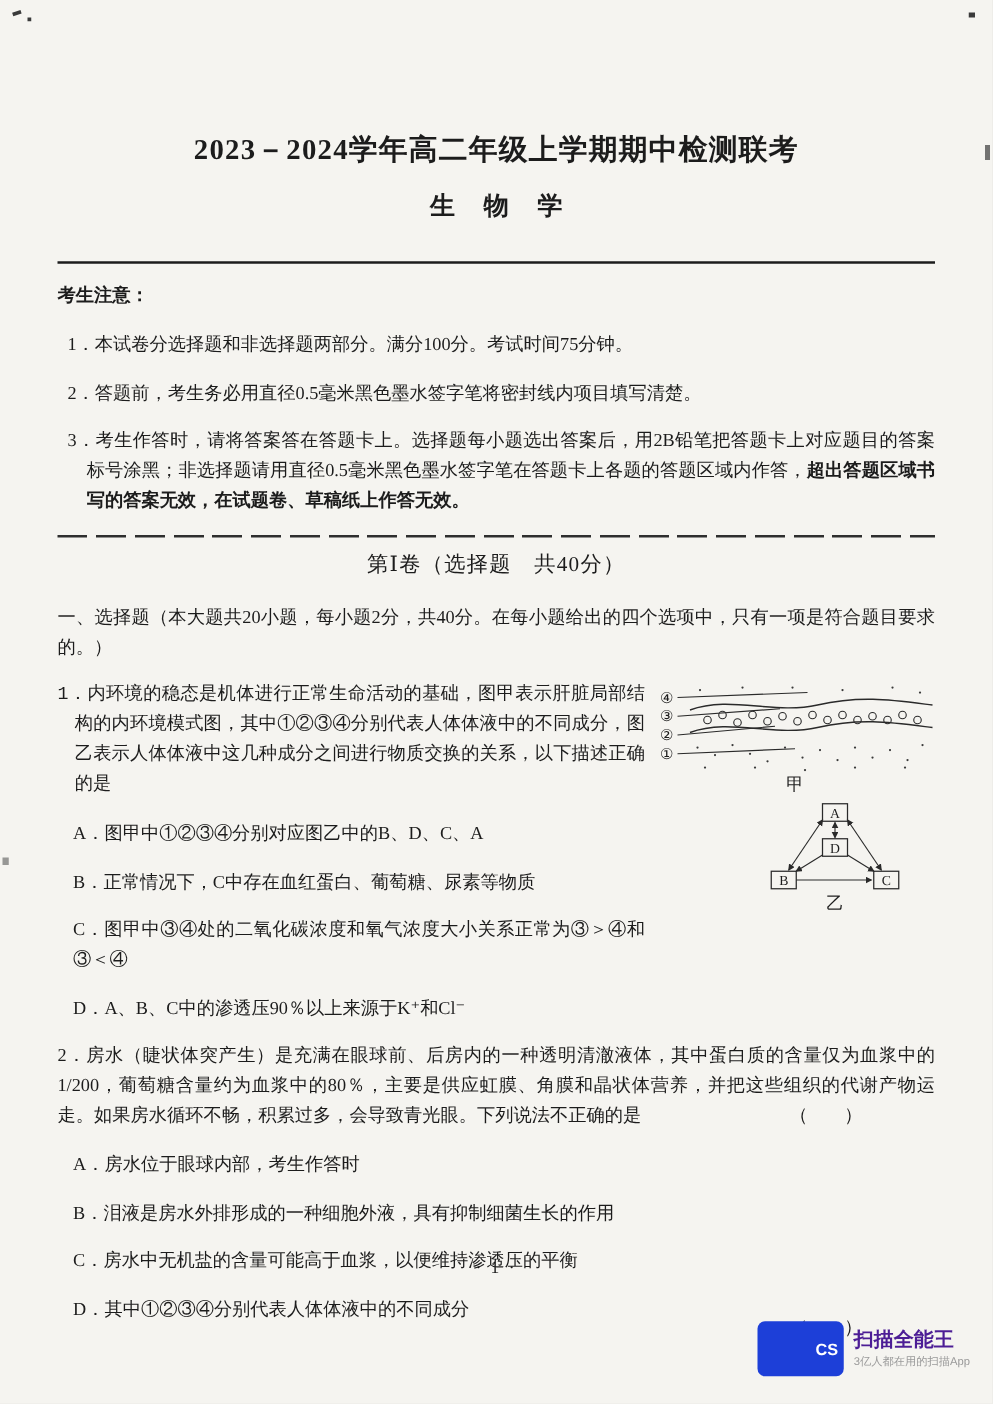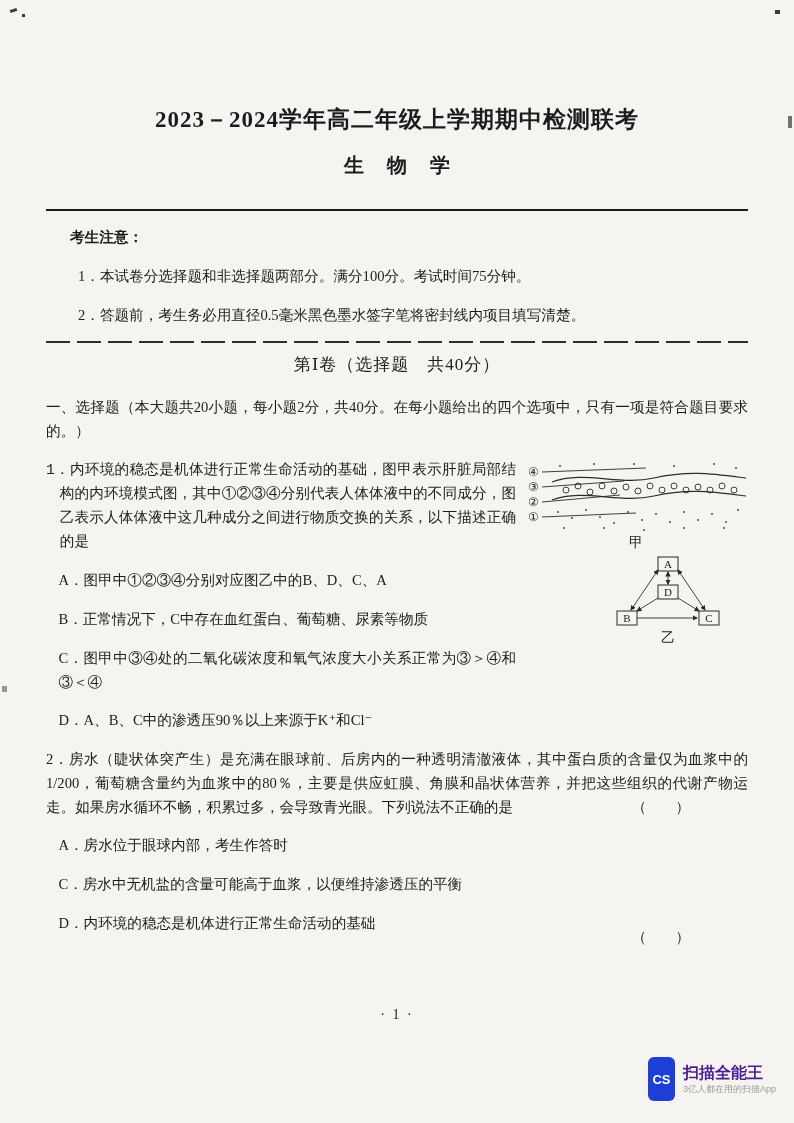--- a/index.html
+++ b/index.html
@@ -3,39 +3,39 @@
 <meta charset="utf-8">
 <style>
   html,body{margin:0;padding:0;}
   body{background:#d9d9d6;}
   .page{position:relative;width:794px;height:1123px;margin:0 auto;background:#f5f4f0;color:#1c1c1c;
         font-family:"Liberation Serif","DejaVu Serif",serif;overflow:hidden;}
   .content{padding:90px 46px 0 46px;font-size:14.6px;line-height:24px;text-align:justify;}
   .doc-title{font-size:23px;line-height:30px;font-weight:bold;text-align:center;letter-spacing:1px;}
   .doc-subject{margin-top:12px;font-size:20px;line-height:28px;font-weight:bold;text-align:center;letter-spacing:9px;text-indent:9px;}
   .rule{margin-top:30px;border:none;border-top:2px solid #1c1c1c;}
-  .notice{margin-top:10px;margin-left:24px;}
+  .notice{margin-top:10px;}
   .notice-heading{font-weight:bold;}
   .notice-item{margin-left:8px;padding-left:1.05em;text-indent:-1.05em;}
   .tear-line{margin-top:5px;height:2px;background:repeating-linear-gradient(90deg,#2e2e2e 0 24px,transparent 24px 31px);}
   .section-title{margin-top:9px;font-size:17px;line-height:26px;font-weight:normal;text-align:center;letter-spacing:1px;}
   .section-intro{margin-top:6px;}
   .question{clear:both;margin-top:5px;}
   .stem{position:relative;}
   .hang{padding-left:0.95em;text-indent:-0.95em;font-family:Liberation Mono, monospace;}
   .opt{padding-left:0.85em;}
   .bracket{position:absolute;right:58px;bottom:0;text-indent:0;}
   .q1-figures{float:right;width:224px;margin:2px 0 2px 8px;}
   .fig-caption{text-align:center;font-size:14px;line-height:18px;}
   .fig-yi-wrap{width:112px;margin:3px 24px 0 auto;}
   .page-number{position:absolute;left:0;right:0;bottom:100px;text-align:center;font-size:14px;letter-spacing:2px;}
   .watermark{position:absolute;right:18px;bottom:22px;display:flex;align-items:center;gap:8px;
              font-family:"Liberation Sans","DejaVu Sans",sans-serif;}
   .wm-logo{width:27px;height:44px;border-radius:6px;background:#1d3fd8;color:#ffffff;font-weight:bold;font-size:13px;
-           display:flex;align-items:center;justify-content:center;}
+           display:flex;align-items:center;justify-content:center;padding-left:42px;}
   .wm-name{font-size:16px;font-weight:bold;color:#4c1d95;line-height:18px;}
   .wm-tagline{font-size:9px;color:#9a9a9a;line-height:11px;margin-top:2px;}
   .scan-mark{position:absolute;background:#3a3a3a;}
   svg{display:block;}
   .fig-line{stroke:#2a2a2a;stroke-width:0.9;fill:none;}
   .fig-wall{stroke:#2a2a2a;stroke-width:1.1;fill:none;}
   .fig-box{stroke:#2a2a2a;stroke-width:1;fill:none;}
   .fig-rbc{stroke:#2a2a2a;stroke-width:0.9;fill:none;}
   .fig-dot{fill:#3a3a3a;}
   .fig-text{font-size:11px;fill:#1c1c1c;font-family:"Liberation Serif","DejaVu Serif",serif;}
@@ -56,20 +56,21 @@
 
     <h1 class="doc-title">2023－2024学年高二年级上学期期中检测联考</h1>
     <h2 class="doc-subject">生 物 学</h2>
 
     <hr class="rule">
 
     <div class="notice">
       <p class="notice-heading">考生注意：</p>
       <p class="notice-item">1．本试卷分选择题和非选择题两部分。满分100分。考试时间75分钟。</p>
       <p class="notice-item">2．答题前，考生务必用直径0.5毫米黑色墨水签字笔将密封线内项目填写清楚。</p>
+      <p class="notice-item"><span>3．考生作答时，请将答案答在答题卡上。选择题每小题选出答案后，用2B铅笔把答题卡上对应题目的答案标号涂黑；非选择题请用直径0.5毫米黑色墨水签字笔在答题卡上各题的答题区域内作答，</span><b>超出答题区域书写的答案无效，在试题卷、草稿纸上作答无效。</b></p>
     </div>
 
     <div class="tear-line"></div>
 
     <h3 class="section-title">第Ⅰ卷（选择题　共40分）</h3>
     <p class="section-intro">一、选择题（本大题共20小题，每小题2分，共40分。在每小题给出的四个选项中，只有一项是符合题目要求的。）</p>
 
     <div class="question">
       <div class="q1-figures">
 
@@ -173,22 +174,23 @@
       <p class="opt">C．图甲中③④处的二氧化碳浓度和氧气浓度大小关系正常为③＞④和③＜④</p>
       <p class="opt">D．A、B、C中的渗透压90％以上来源于K⁺和Cl⁻</p>
     </div>
 
     <div class="question">
       <p class="stem">
         <span>2．房水（睫状体突产生）是充满在眼球前、后房内的一种透明清澈液体，其中蛋白质的含量仅为血浆中的1/200，葡萄糖含量约为血浆中的80％，主要是供应虹膜、角膜和晶状体营养，并把这些组织的代谢产物运走。如果房水循环不畅，积累过多，会导致青光眼。下列说法不正确的是</span>
         <span class="bracket">（　　）</span>
       </p>
       <p class="opt">A．房水位于眼球内部，考生作答时</p>
+      <p class="opt">B．泪液是房水外排形成的一种细胞外液，具有抑制细菌生长的作用</p>
       <p class="opt">C．房水中无机盐的含量可能高于血浆，以便维持渗透压的平衡</p>
-      <p class="opt">D．内环境的稳态是机体进行正常生命活动的基础</p>
+      <p class="opt">D．其中①②③④分别代表人体体液中的不同成分</p>
     </div>
 
     <div class="question">
       <p class="stem">
         <span class="bracket">（　　）</span>
       </p>
 
     </div>
 
   </div>

